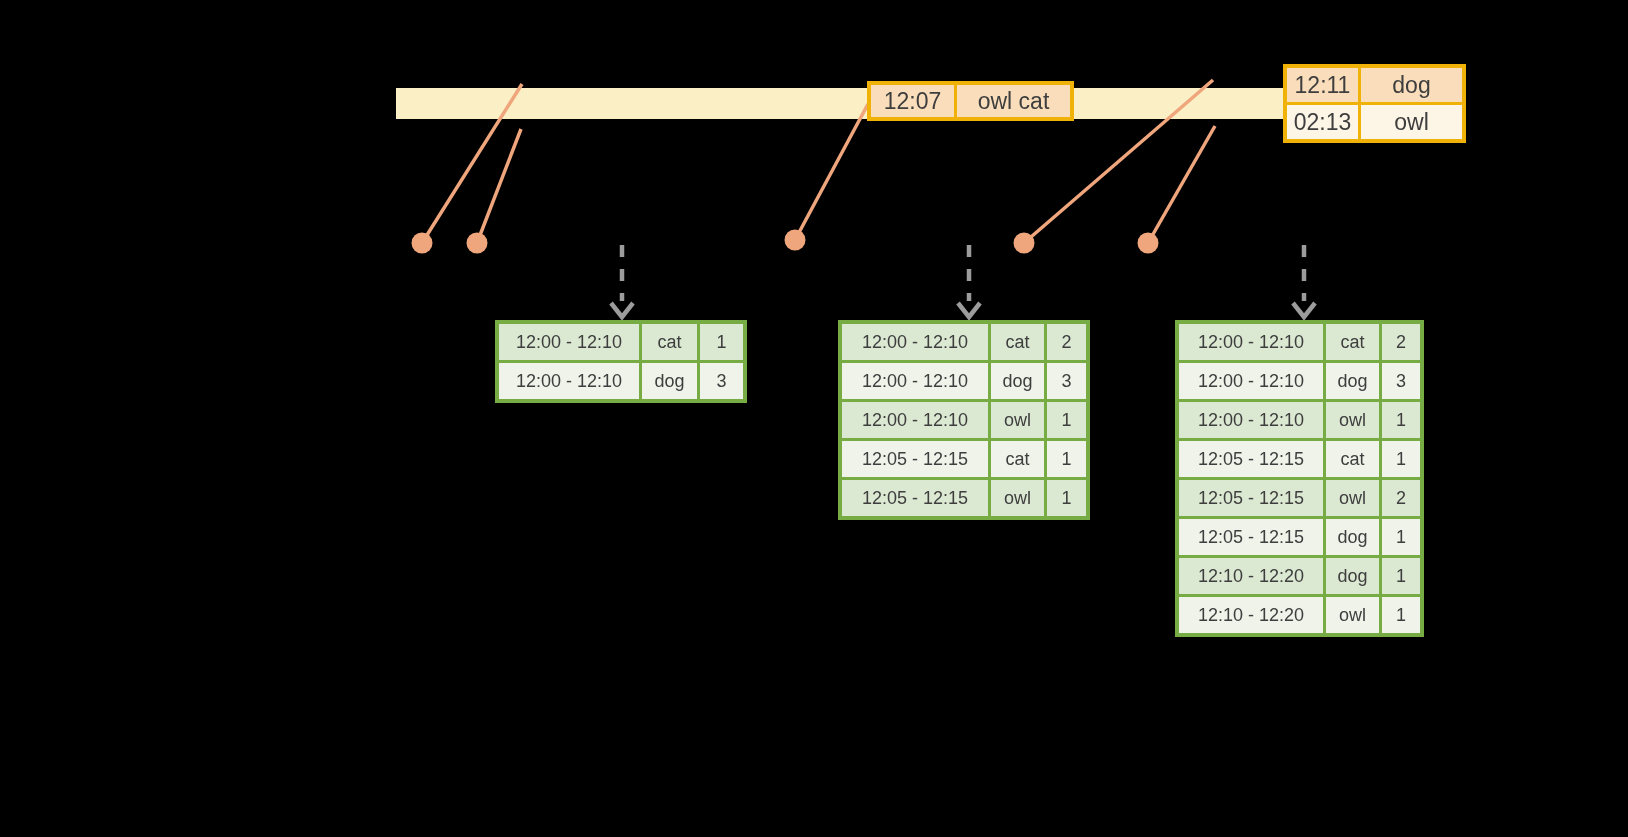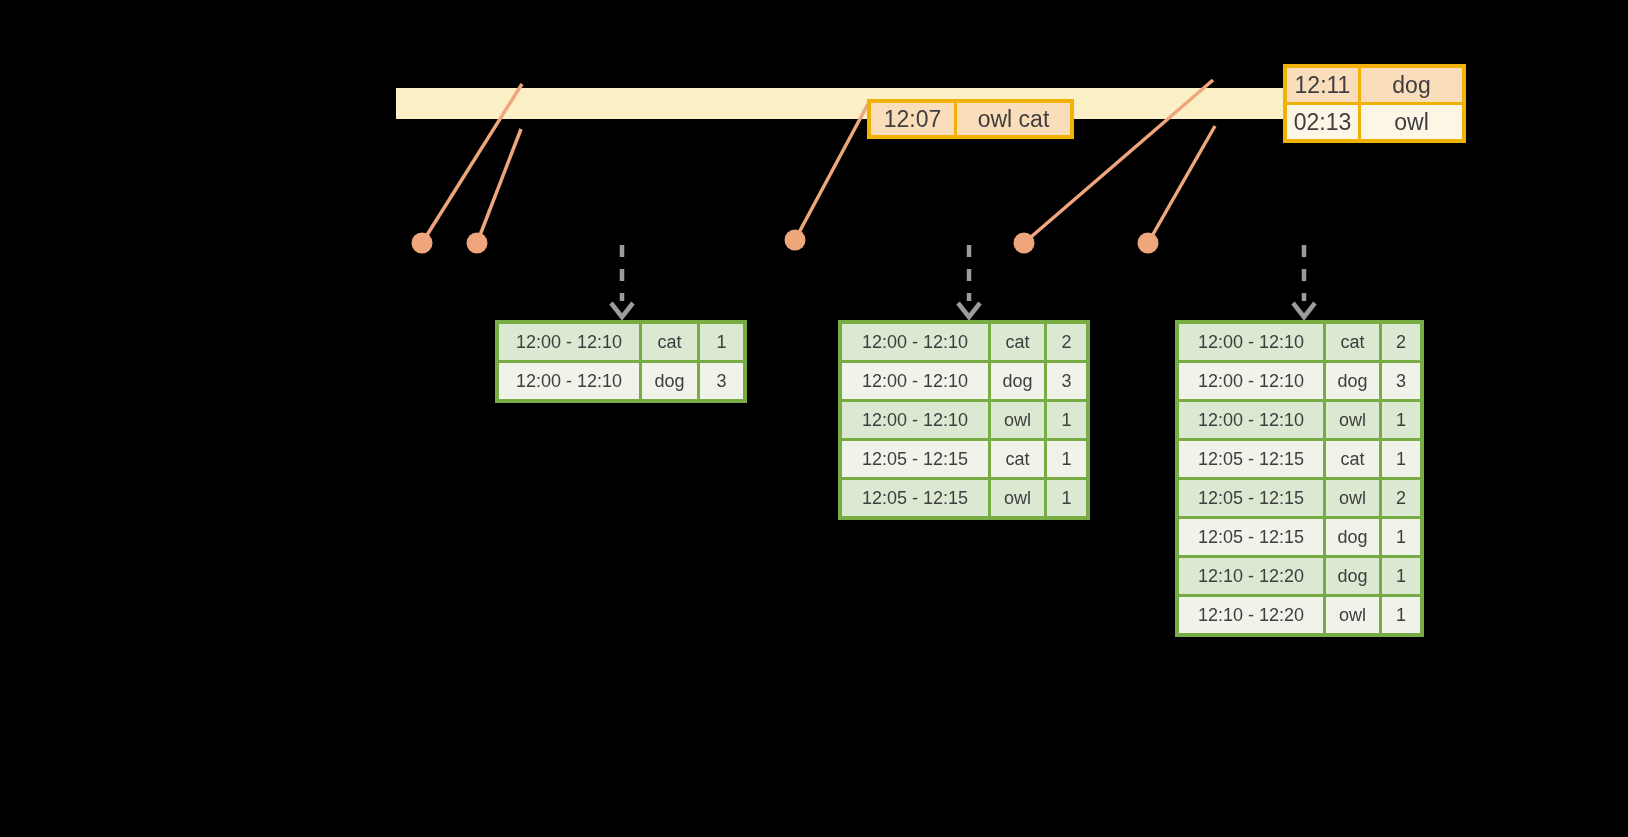--- a/index.html
+++ b/index.html
@@ -69,21 +69,21 @@
     <path d="M611,303 L622,317 L633,303" fill="none" stroke="#9C9C9C" stroke-width="4.5"></path>
 
     <line x1="969" y1="245" x2="969" y2="301" stroke="#9C9C9C" stroke-width="4.5" stroke-dasharray="12,12"></line>
     <path d="M958,303 L969,317 L980,303" fill="none" stroke="#9C9C9C" stroke-width="4.5"></path>
 
     <line x1="1304" y1="245" x2="1304" y2="301" stroke="#9C9C9C" stroke-width="4.5" stroke-dasharray="12,12"></line>
     <path d="M1293,303 L1304,317 L1315,303" fill="none" stroke="#9C9C9C" stroke-width="4.5"></path>
   </svg>
 
 
-  <div class="etable single cols-et2" style="left:867px; top:99px;">
+  <div class="etable single cols-et2" style="left:867px; top:81px;">
     <div class="cell er-dark">12:07</div>
     <div class="cell er-dark">owl cat</div>
   </div>
 
   <div class="etable cols-et3" style="left:1283px; top:64px;">
     <div class="cell er-dark">12:11</div>
     <div class="cell er-dark">dog</div>
     <div class="cell er-light">02:13</div>
     <div class="cell er-light">owl</div>
   </div>

